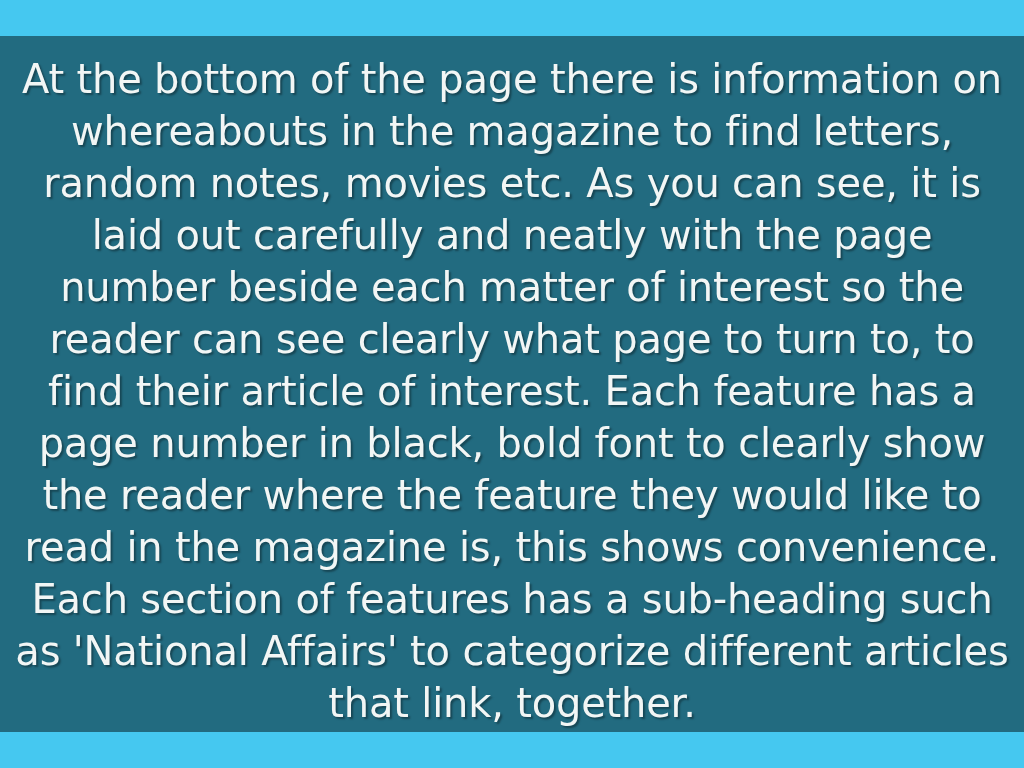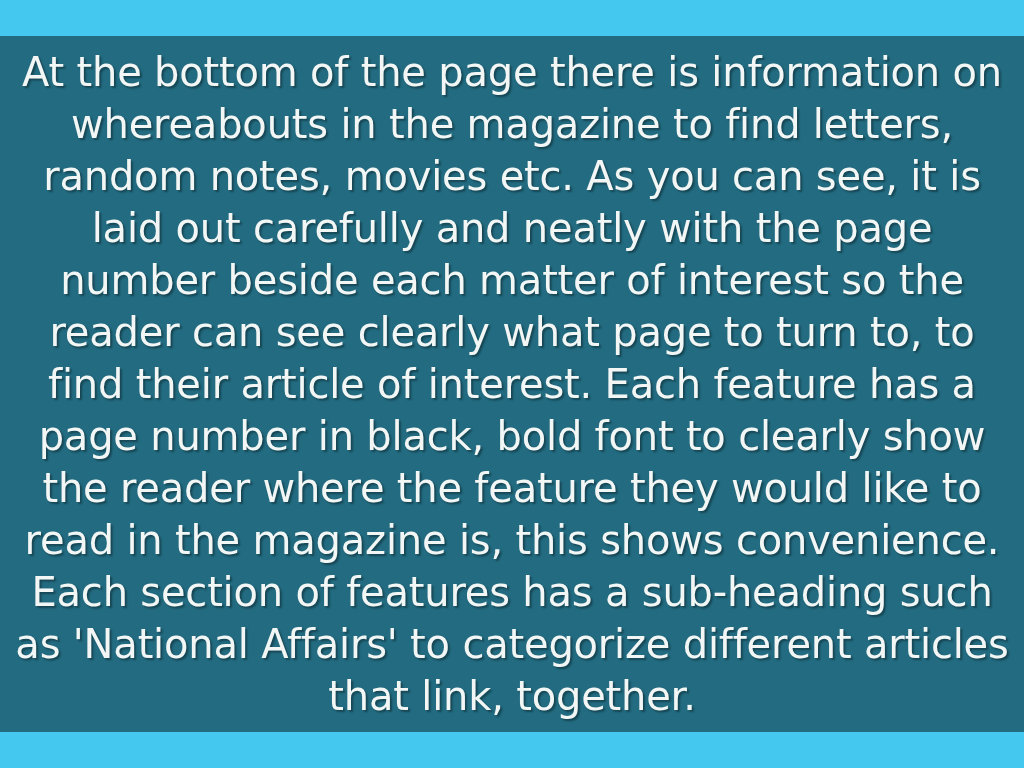--- a/index.html
+++ b/index.html
@@ -39,21 +39,21 @@
     position: absolute;
     top: 36px;
     left: 0;
     width: 1024px;
     height: 696px;
     background: #226b80;
     display: flex;
     align-items: flex-start;
     justify-content: center;
     box-sizing: border-box;
-    padding: 10px 10px 0 10px;
+    padding: 17px 10px 0 10px;
   }
   .body-text {
     color: #f2f6f5;
     font-size: 40px;
     line-height: 52px;
     text-align: center;
     font-weight: 400;
     letter-spacing: -0.2px;
     text-shadow: 2px 2px 2px rgba(0,0,0,0.35);
     width: 1004px;

